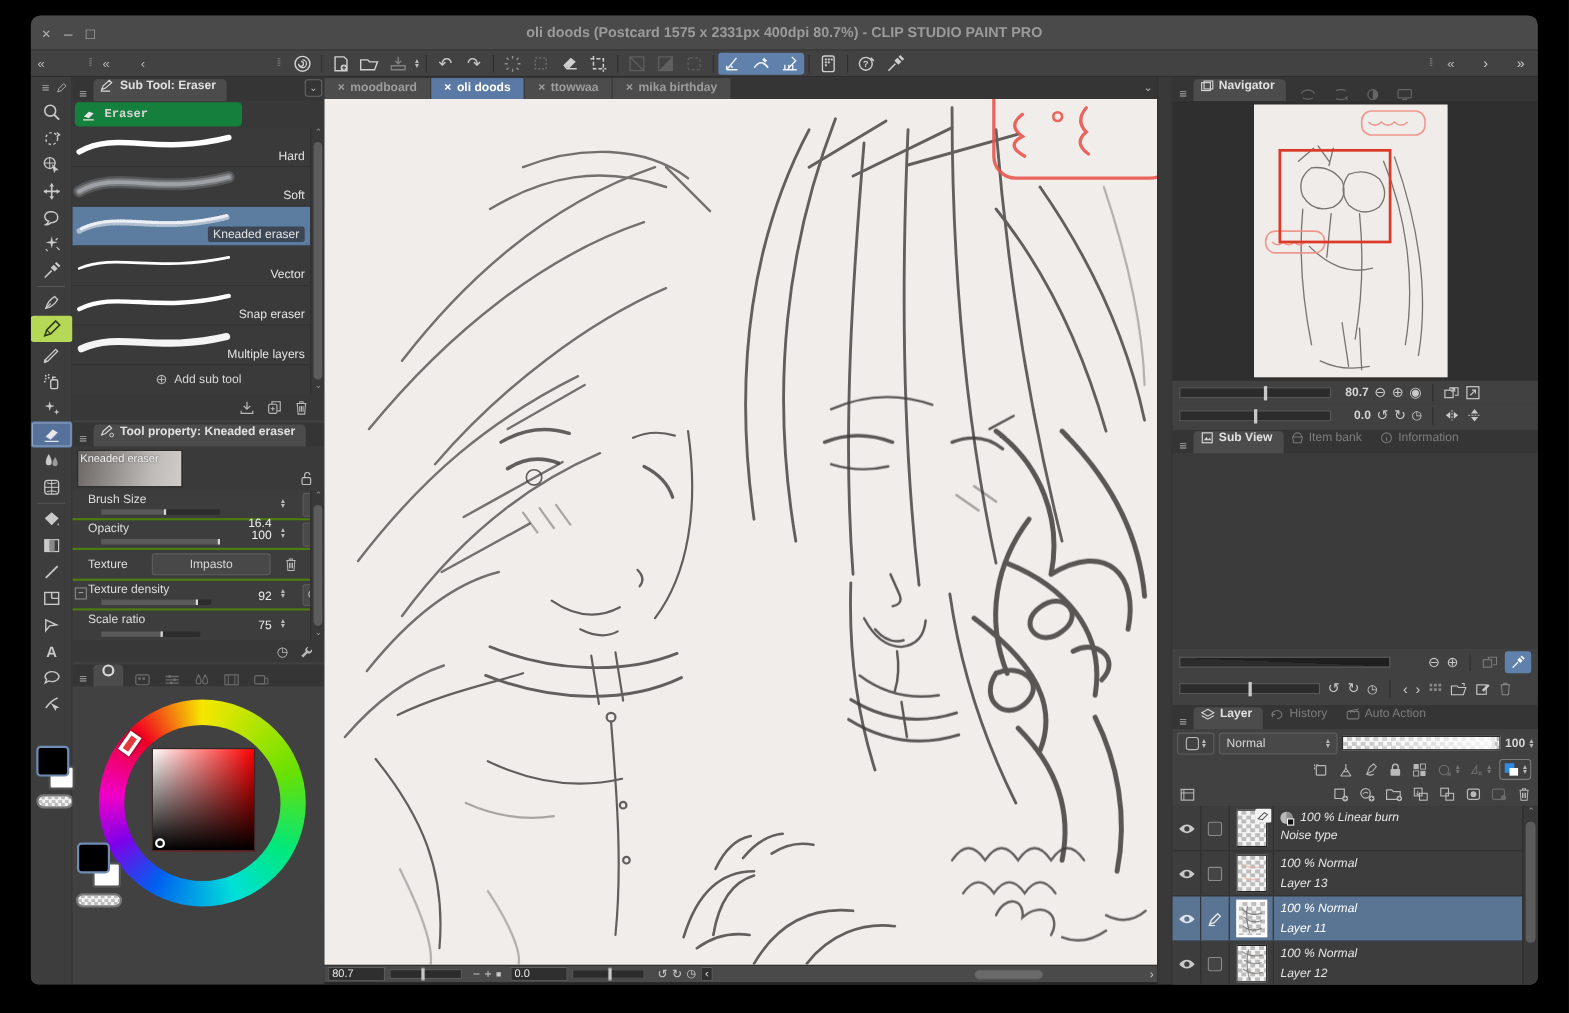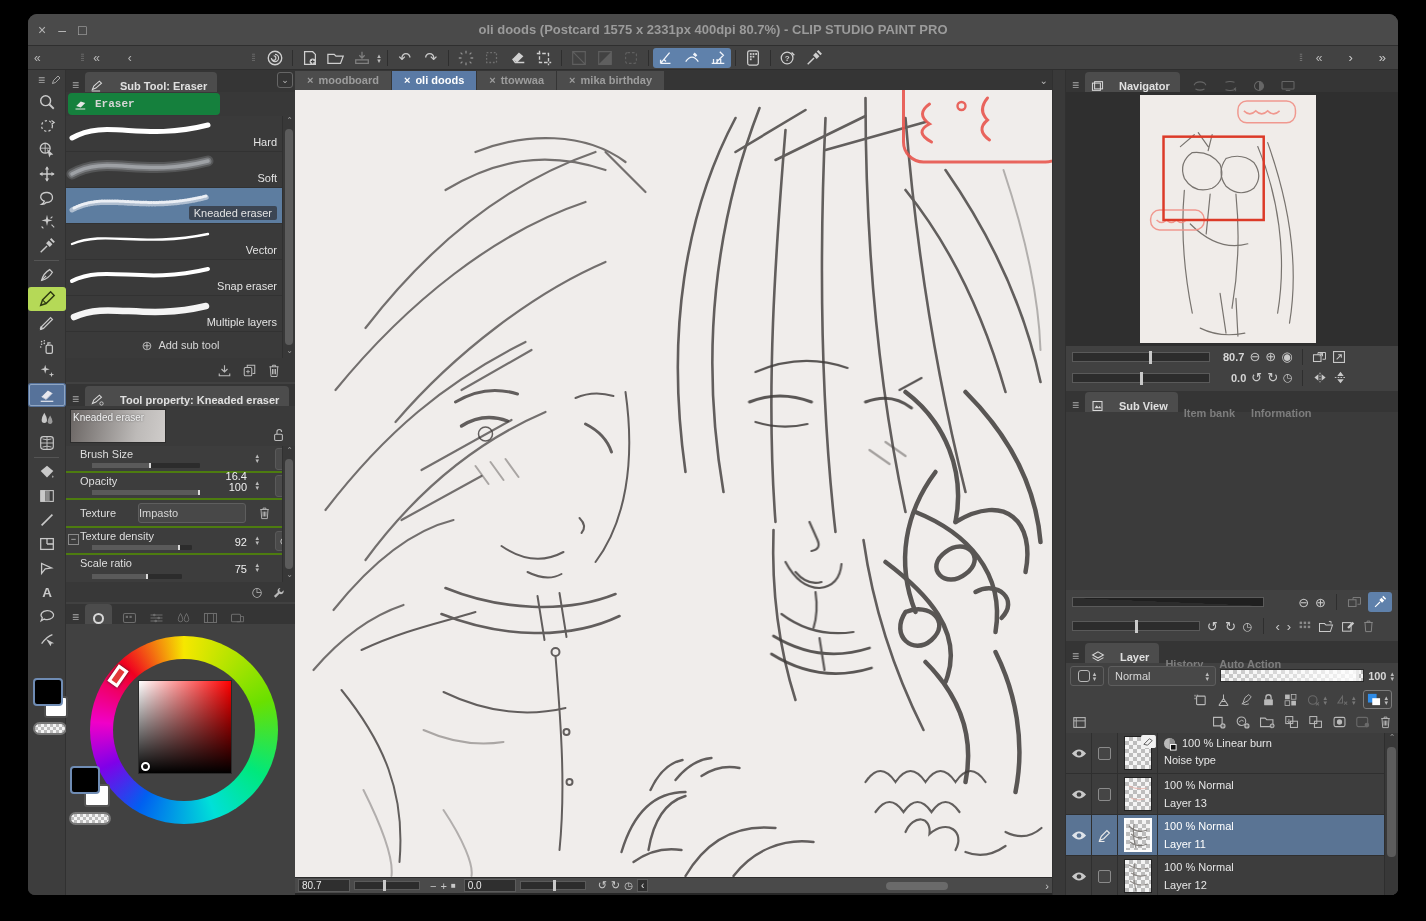--- a/index.html
+++ b/index.html
@@ -30,22 +30,22 @@
   .tool.sel-green { background:#b5d957; border-radius:3px; }
   .tool.sel-blue { background:#56729a; outline:1px solid #8fa6c4; outline-offset:-2px; border-radius:3px; }
   .tsep { height:1px; background:#555; margin:2px 6px; }
   #leftpanels { left:38px; top:56px; bottom:0; width:229px; background:#414141; }
   #canvascol { left:267px; top:56px; bottom:0; width:757px; background:#303030; }
   #strip { left:1024px; top:56px; bottom:0; width:14px; background:#393939; border-left:1px solid #303030; border-right:1px solid #303030;}
   #rightpanels { left:1038px; top:56px; bottom:0; width:332px; background:#414141; }
   
   .phead { height:22px; background:#353535; display:flex; align-items:flex-end; }
   .phtab { background:#4c4c4c; border-radius:4px 4px 0 0; height:20px; display:flex;
-    align-items:flex-end; padding:0 10px 0 6px; gap:15px; font-size:11px; font-weight:bold; color:#e0e0e0; }
-  .phtab.off { background:transparent; color:#7d7d7d; font-weight:bold;flex-direction:column; }
+    align-items:flex-start; padding:0 10px 0 6px; gap:4px; font-size:11px; font-weight:bold; color:#e0e0e0; }
+  .phtab.off { background:transparent; color:#7d7d7d; font-weight:normal; }
   .menu-g { font-size:12px; color:#a9a9a9; padding:0 6px; }
   
   .stitem { height:36px; background:#3a3a3a; border-bottom:1px solid #323232; position:relative; }
   .stitem .lbl { position:absolute; right:18px; bottom:3px; font-size:11px; color:#e3e3e3; }
   .stitem.sel { background:#5d7da0; }
   .stitem.sel .lbl { background:#3c4654; padding:1px 5px; border-radius:2px; }
   .stscroll { position:absolute; right:0; top:0; bottom:0; width:13px; background:#383838; border-left:1px solid #303030; }
   .sthumb { position:absolute; left:2px; right:2px; border-radius:4px; background:#5c5c5c; }
   .scar { position:absolute; left:0; width:13px; height:12px; text-align:center; font-size:8px; color:#9a9a9a; }
   
@@ -501,21 +501,21 @@
         <span class="name">Opacity</span>
         <div class="slider" style="width:108px;">
             <div class="fill" style="width:100%;"></div>
           </div>
         <span class="val" style="right:48px;top:8px;">100</span>
         <span class="stepper abs" style="right:36px;top:7px;"></span>
         <span class="sidebtn" style="top:2px;height:22px;line-height:10px;padding-top:1px;">⌄<br>⌄</span>
       </div>
       <div class="tprow" style="height:28px;">
         <span class="name" style="top:7px;">Texture</span>
-        <span class="abs txt" style="left:72px;top:3px;width:108px;height:20px;border:1px solid #5e5e5e;border-radius:3px;background:#484848;text-align:left;line-height:19px;">Impasto</span>
+        <span class="abs txt" style="left:72px;top:3px;width:108px;height:20px;border:1px solid #5e5e5e;border-radius:3px;background:#484848;text-align:center;line-height:19px;">Impasto</span>
         <svg class="abs" style="right:24px;top:6px;" width="13" height="14" viewBox="0 0 18 20">
             <path d="M3,5 h12 M7,5 v-2 h4 v2 M4,5 l1,13 h8 l1,-13 M7,8 v7 M9,8 v7 M11,8 v7" stroke="#b9b9b9" stroke-width="1.3" fill="none"></path>
           </svg>
       </div>
       <div class="tprow">
         <span class="abs" style="left:2px;top:6px;width:11px;height:11px;border:1px solid #8a8a8a;color:#c9c9c9;font-size:9px;line-height:9px;text-align:center;">−</span>
         <span class="name">Texture density</span>
         <div class="slider" style="width:100px;">
             <div class="fill" style="width:88%;"></div>
           </div>
@@ -1046,21 +1046,21 @@
           <path d="M3,5 h12 M7,5 v-2 h4 v2 M4,5 l1,13 h8 l1,-13 M7,8 v7 M9,8 v7 M11,8 v7" stroke="#b9b9b9" stroke-width="1.3" fill="none"></path>
         </svg>
     </div>
 
     <div style="position:relative;background:#3a3a3a;">
       <div style="position:absolute;right:0;top:0;bottom:0;width:14px;background:#383838;border-left:1px solid #2e2e2e;">
         <span class="scar" style="top:0;width:14px;">⌃</span>
         <div class="sthumb" style="top:14px;height:110px;width:9px;"></div>
 
       </div>
-      <div style="margin-right:14px;">
+      <div style="margin-right:14px;font-style:italic;">
         <div class="lrow">
           <div class="lcell" style="width:26px;">
             <svg width="16" height="11" viewBox="0 0 20 14">
                 <path d="M1,7 Q10,-3 19,7 Q10,17 1,7z" fill="#c9c9c9"></path>
                 <circle cx="10" cy="7" r="3" fill="#3d3d3d"></circle>
               </svg>
             </div>
           <div class="lcell" style="width:26px;">
               <span class="chk"></span>
             </div>

